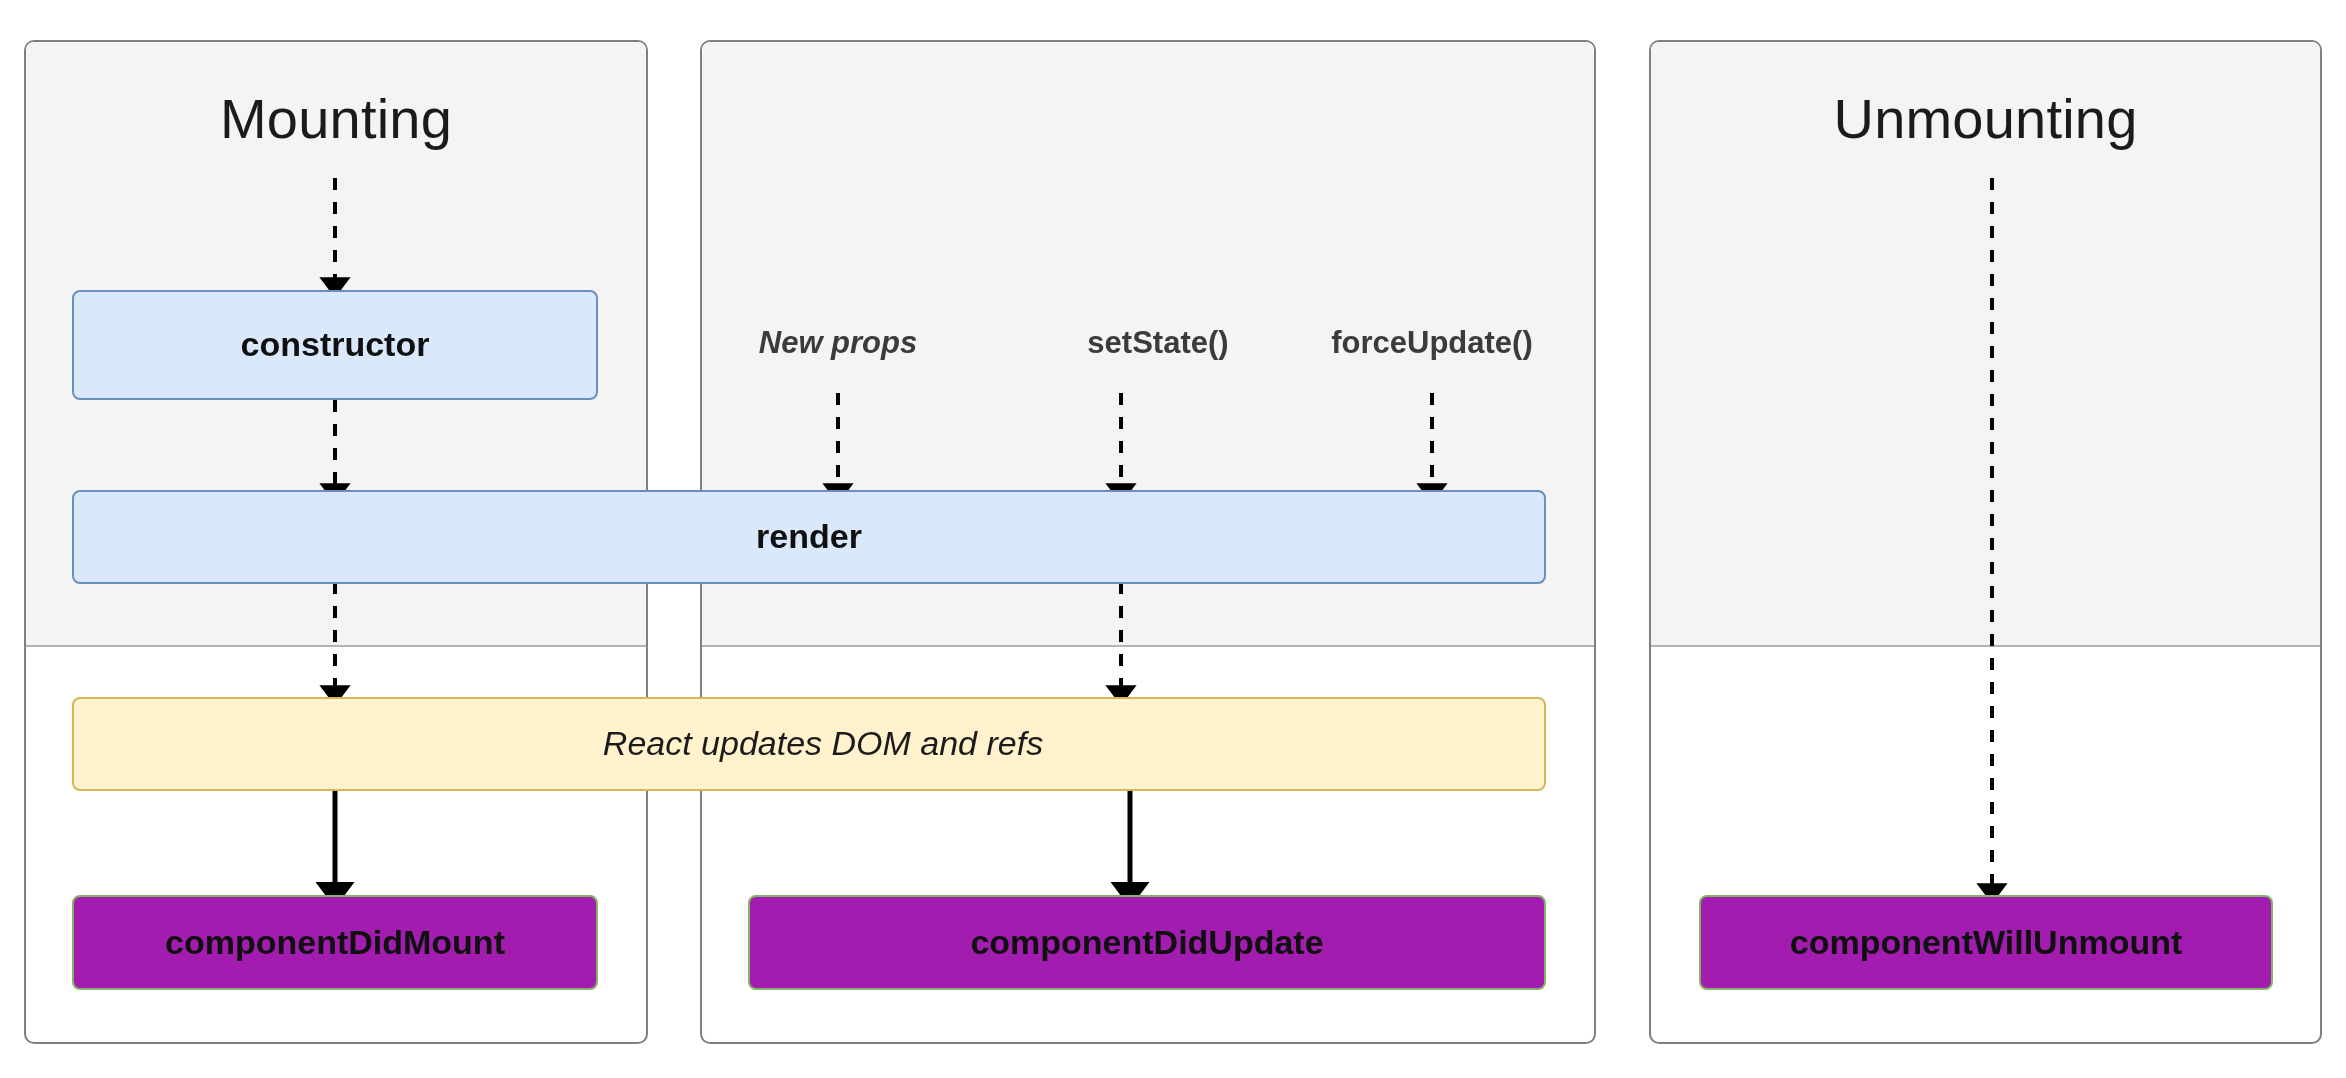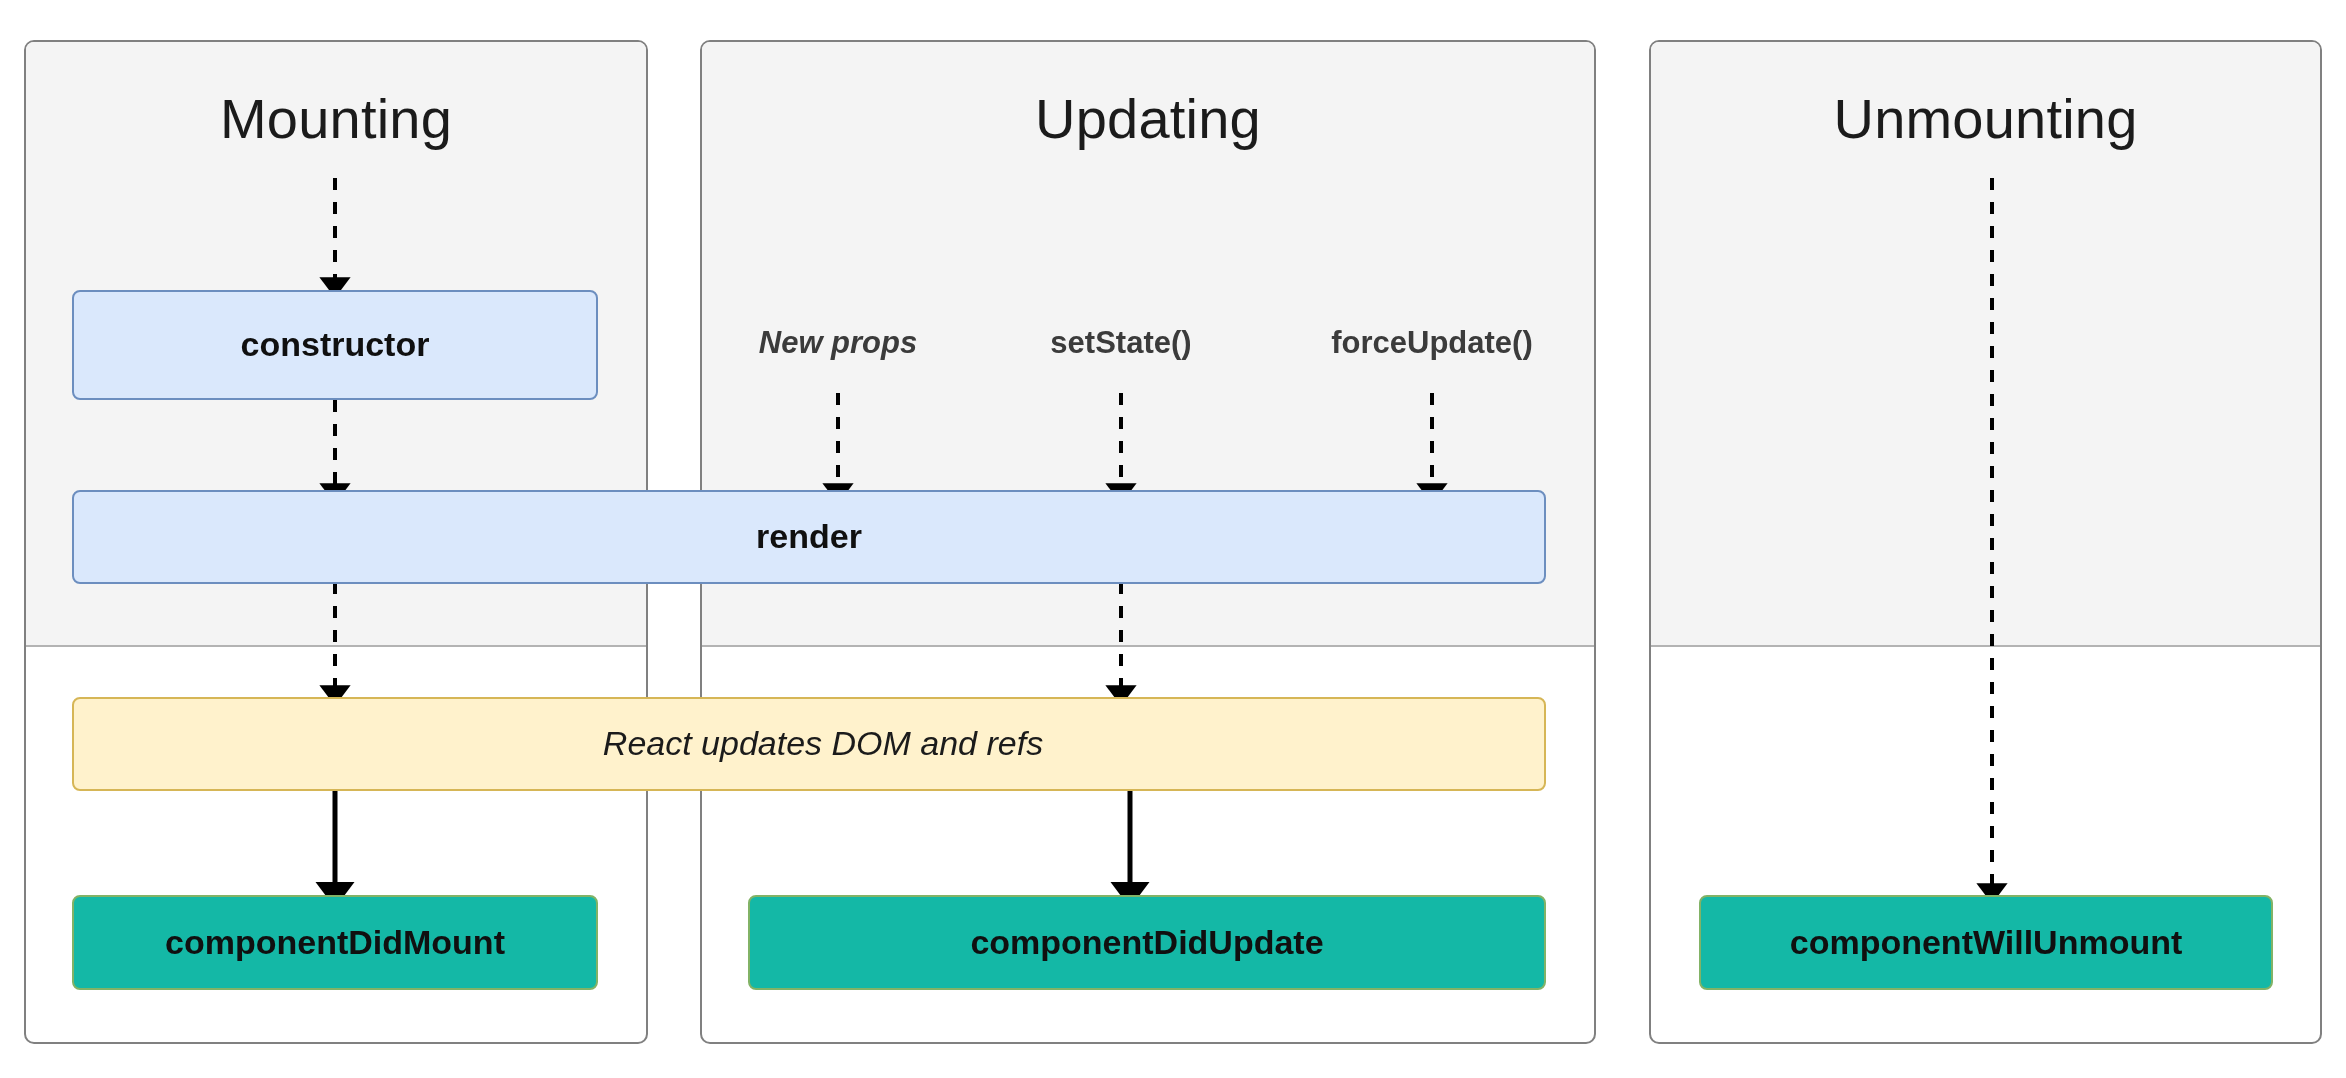--- a/index.html
+++ b/index.html
@@ -67,21 +67,21 @@
   }
   .node.blue {
     background: #dae8fc;
     border: 2px solid #6c8ebf;
   }
   .node.blue .node-label {
     font-weight: bold;
     color: #101010;
   }
   .node.green {
-    background: #14b8a6;
+    background: #a21caf;
     border: 2px solid #82b366;
   }
   .node.green .node-label {
     font-weight: bold;
     color: #101010;
   }
   .node.yellow {
     background: #fff2cc;
     border: 2px solid #d6b656;
   }
@@ -116,21 +116,20 @@
 
 <div id="stage">
 
   <div class="panel" style="left:24px; top:40px; width:624px; height:1004px;">
     <div class="panel-shade" style="height:605px;"></div>
     <div class="panel-title" style="top:44px;">Mounting</div>
   </div>
 
   <div class="panel" style="left:700px; top:40px; width:896px; height:1004px;">
     <div class="panel-shade" style="height:605px;"></div>
-    <div class="panel-title" style="top:44px;">Updating</div>
   </div>
 
   <div class="panel" style="left:1649px; top:40px; width:673px; height:1004px;">
     <div class="panel-shade" style="height:605px;"></div>
     <div class="panel-title" style="top:44px;">Unmounting</div>
   </div>
 
   <svg class="conn" width="2346" height="1078" viewBox="0 0 2346 1078" style="left:0; top:0;">
     <defs>
       <marker id="arrowhead" markerWidth="9" markerHeight="9" refX="1.2" refY="4.5" orient="auto" markerUnits="strokeWidth">
@@ -153,21 +152,21 @@
     <line x1="1432" y1="393" x2="1432" y2="488" stroke="#000000" stroke-width="4" stroke-dasharray="12,12" marker-end="url(#arrowhead)"></line>
 
     <line x1="1121" y1="582" x2="1121" y2="690" stroke="#000000" stroke-width="4" stroke-dasharray="12,12" marker-end="url(#arrowhead)"></line>
 
     <line x1="1130" y1="790" x2="1130" y2="888" stroke="#000000" stroke-width="5" marker-end="url(#arrowhead)"></line>
 
     <line x1="1992" y1="178" x2="1992" y2="888" stroke="#000000" stroke-width="4" stroke-dasharray="12,12" marker-end="url(#arrowhead)"></line>
   </svg>
 
   <div class="trigger italic" style="left:678px; top:325px; width:320px;">New props</div>
-  <div class="trigger" style="left:961px; top:325px; width:320px;text-align:center;">setState()</div>
+  <div class="trigger" style="left:998px; top:325px; width:320px;text-align:center;">setState()</div>
   <div class="trigger" style="left:1272px; top:325px; width:320px;">forceUpdate()</div>
 
   <div class="node blue" style="left:72px; top:290px; width:526px; height:110px;">
     <span class="node-label">constructor</span>
   </div>
 
   <div class="node blue" style="left:72px; top:490px; width:1474px; height:94px;">
     <span class="node-label">render</span>
   </div>
 

